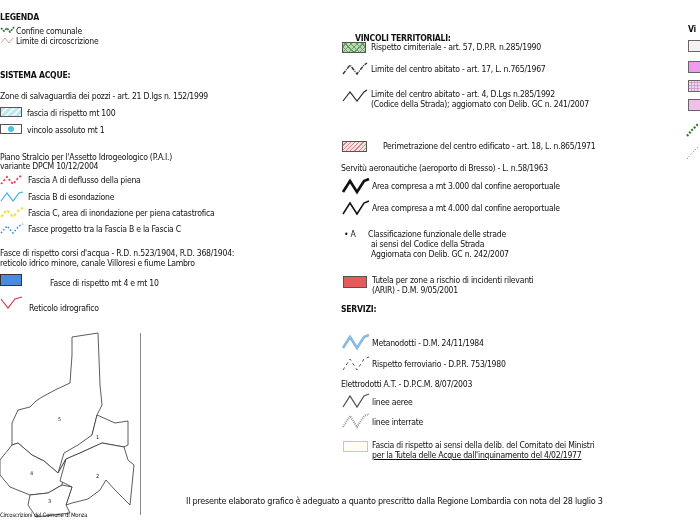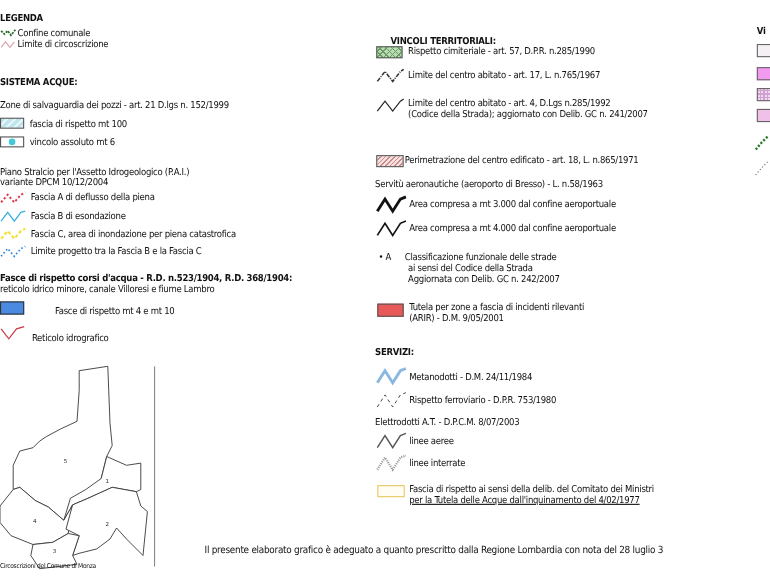--- a/index.html
+++ b/index.html
@@ -23,42 +23,42 @@
   </svg>
 <div class="t" style="left:16px;top:36px;">Limite di circoscrizione</div>
 
 <div class="t b" style="left:0;top:70px;">SISTEMA ACQUE:</div>
 <div class="t" style="left:0;top:91px;">Zone di salvaguardia dei pozzi -  art. 21 D.lgs n. 152/1999</div>
 <div class="sw" style="left:0;top:107px;width:22px;height:10px;border:1px solid #555;background:repeating-linear-gradient(135deg,#bfe6ee 0 3px,#e8f6f8 3px 5px);"></div>
 <div class="t" style="left:27px;top:108px;">fascia di rispetto mt 100</div>
 <div class="sw" style="left:0;top:124px;width:22px;height:10px;border:1px solid #555;background:#fff;">
     <div style="position:absolute;left:7px;top:1px;width:6px;height:6px;border-radius:50%;background:#46c8dc;"></div>
   </div>
-<div class="t" style="left:27px;top:125px;">vincolo assoluto mt 6</div>
+<div class="t" style="left:27px;top:125px;">vincolo assoluto mt 1</div>
 
 <div class="t" style="left:0;top:152px;">Piano Stralcio per l'Assetto Idrogeologico (P.A.I.)</div>
 <div class="t" style="left:0;top:161px;">variante DPCM 10/12/2004</div>
 <svg class="ic" style="left:0;top:174px;" width="24" height="12">
     <polyline points="1,10 7,3 13,10 19,3 23,1" fill="none" stroke="#e03a4a" stroke-width="1.8" stroke-dasharray="2,2"></polyline>
   </svg>
 <div class="t" style="left:28px;top:175px;">Fascia A di deflusso della piena</div>
 <svg class="ic" style="left:0;top:191px;" width="24" height="12">
     <polyline points="1,10 7,2 13,10 19,2 23,1" fill="none" stroke="#3ab0e0" stroke-width="1.2"></polyline>
   </svg>
 <div class="t" style="left:28px;top:192px;">Fascia B di esondazione</div>
 <svg class="ic" style="left:0;top:207px;" width="24" height="12">
     <polyline points="1,10 7,3 13,10 19,3 23,1" fill="none" stroke="#f2e23a" stroke-width="2" stroke-dasharray="3,2"></polyline>
   </svg>
 <div class="t" style="left:28px;top:208px;">Fascia C, area di inondazione per piena catastrofica</div>
 <svg class="ic" style="left:0;top:223px;" width="24" height="12">
     <polyline points="1,10 7,3 13,10 19,3 23,1" fill="none" stroke="#3a8ad0" stroke-width="1.6" stroke-dasharray="1.5,2"></polyline>
   </svg>
-<div class="t" style="left:28px;top:224px;">Limite progetto tra la Fascia B e la Fascia C</div>
+<div class="t" style="left:28px;top:224px;">Fasce progetto tra la Fascia B e la Fascia C</div>
 
-<div class="t" style="left:0;top:248px;font-weight:bold;">Fasce di rispetto corsi d'acqua -  R.D. n.523/1904, R.D. 368/1904:</div>
+<div class="t" style="left:0;top:248px;">Fasce di rispetto corsi d'acqua -  R.D. n.523/1904, R.D. 368/1904:</div>
 <div class="t" style="left:0;top:258px;">reticolo idrico minore, canale Villoresi e fiume Lambro</div>
 <div class="sw" style="left:0;top:274px;width:22px;height:12px;border:1px solid #333;background:#4a8ae0;"></div>
 <div class="t" style="left:27px;top:278px;margin-left:23px;">Fasce di rispetto  mt 4 e mt 10</div>
 <svg class="ic" style="left:0;top:296px;" width="24" height="14">
     <polyline points="1,3 8,12 15,3 22,1" fill="none" stroke="#c83a4a" stroke-width="1.1"></polyline>
   </svg>
 <div class="t" style="left:29px;top:303px;">Reticolo idrografico</div>
 
 <svg class="ic" style="left:0;top:335px;" width="140" height="180">
   <g fill="#fff" stroke="#333" stroke-width="0.8">
@@ -85,41 +85,41 @@
 <svg class="ic" style="left:342px;top:62px;" width="26" height="14">
     <polyline points="1,12 8,3 15,12 22,3 25,1" fill="none" stroke="#333" stroke-width="1.4" stroke-dasharray="4,1,1,1"></polyline>
   </svg>
 <div class="t" style="left:371px;top:64px;">Limite del centro abitato - art. 17, L. n.765/1967</div>
 <svg class="ic" style="left:342px;top:89px;" width="26" height="14">
     <polyline points="1,12 8,3 15,12 22,3 25,1" fill="none" stroke="#222" stroke-width="1.1"></polyline>
   </svg>
 <div class="t" style="left:371px;top:89px;">Limite del centro abitato - art. 4, D.Lgs n.285/1992</div>
 <div class="t" style="left:371px;top:99px;">(Codice della Strada); aggiornato con Delib. GC n. 241/2007</div>
 <div class="sw" style="left:342px;top:141px;width:25px;height:11px;border:1px solid #555;background:repeating-linear-gradient(135deg,#f6e0e0 0 2px,#c88a8a 2px 3px);"></div>
-<div class="t" style="left:368px;top:141px;">Perimetrazione del centro edificato - art. 18, L. n.865/1971</div>
+<div class="t" style="left:383px;top:141px;">Perimetrazione del centro edificato - art. 18, L. n.865/1971</div>
 
 <div class="t" style="left:341px;top:163px;">Servitù aeronautiche (aeroporto di Bresso) - L. n.58/1963</div>
 <svg class="ic" style="left:342px;top:178px;" width="28" height="16">
     <polyline points="1,14 8,3 15,14 22,3 27,1" fill="none" stroke="#111" stroke-width="2.6"></polyline>
   </svg>
 <div class="t" style="left:372px;top:181px;">Area compresa a mt 3.000 dal confine aeroportuale</div>
 <svg class="ic" style="left:342px;top:200px;" width="28" height="16">
     <polyline points="1,14 8,3 15,14 22,3 27,1" fill="none" stroke="#111" stroke-width="1.5"></polyline>
   </svg>
 <div class="t" style="left:372px;top:203px;">Area compresa a mt 4.000 dal confine aeroportuale</div>
 
 <div class="t" style="left:344px;top:229px;">• A</div>
 <div class="t" style="left:368px;top:229px;">Classificazione funzionale delle strade</div>
 <div class="t" style="left:371px;top:239px;">ai sensi del Codice della Strada</div>
 <div class="t" style="left:371px;top:249px;">Aggiornata con Delib. GC n. 242/2007</div>
 <div class="sw" style="left:343px;top:276px;width:24px;height:12px;border:1px solid #555;background:#e85a5a;"></div>
-<div class="t" style="left:372px;top:275px;">Tutela per zone a fascia di incidenti rilevanti</div>
+<div class="t" style="left:372px;top:275px;">Tutela per zone a rischio di incidenti rilevanti</div>
 <div class="t" style="left:372px;top:285px;">(ARIR) - D.M. 9/05/2001</div>
 
-<div class="t b" style="left:341px;top:316px;">SERVIZI:</div>
+<div class="t b" style="left:341px;top:304px;">SERVIZI:</div>
 <svg class="ic" style="left:342px;top:334px;" width="28" height="16">
     <polyline points="1,14 8,3 15,14 22,3 27,1" fill="none" stroke="#8ab8e0" stroke-width="2.6"></polyline>
   </svg>
 <div class="t" style="left:372px;top:338px;">Metanodotti  - D.M. 24/11/1984</div>
 <svg class="ic" style="left:342px;top:356px;" width="28" height="16">
     <polyline points="1,14 8,3 15,14 22,3 27,1" fill="none" stroke="#444" stroke-width="0.9" stroke-dasharray="3,3"></polyline>
   </svg>
 <div class="t" style="left:372px;top:359px;">Rispetto ferroviario - D.P.R.  753/1980</div>
 <div class="t" style="left:341px;top:379px;">Elettrodotti  A.T. -  D.P.C.M. 8/07/2003</div>
 <svg class="ic" style="left:342px;top:393px;" width="28" height="16">

